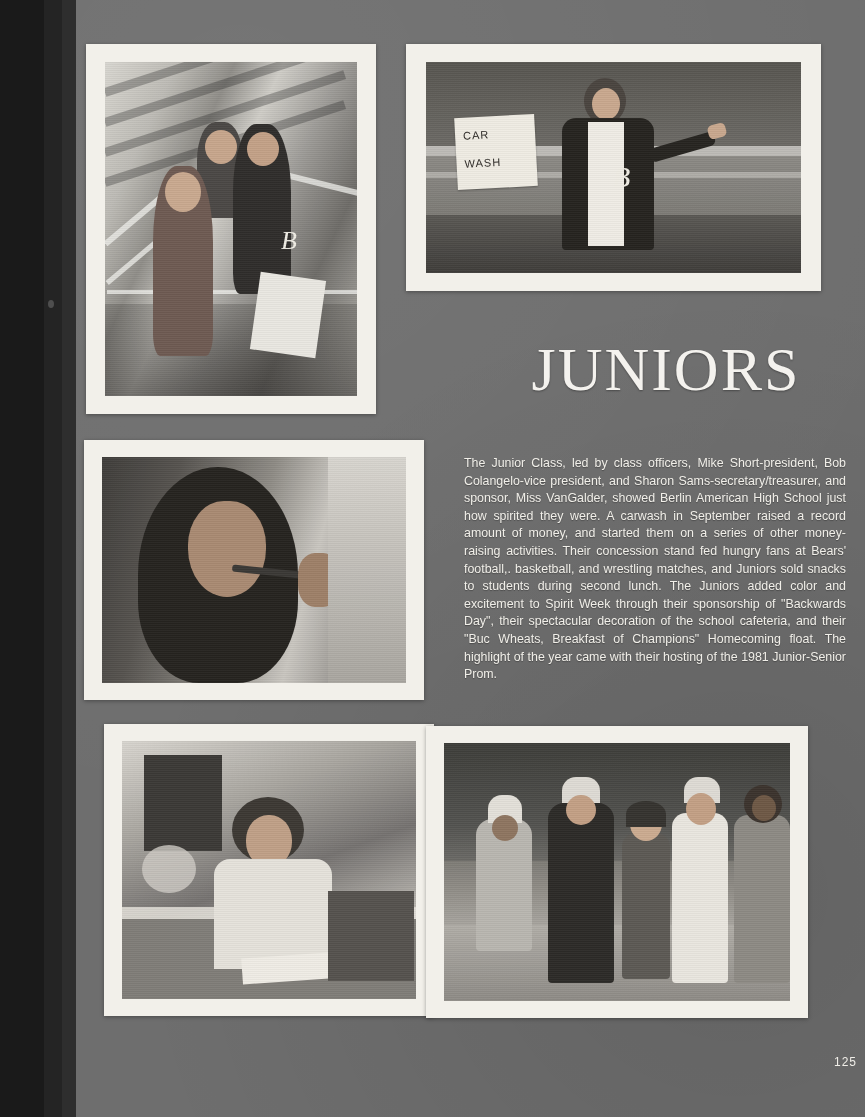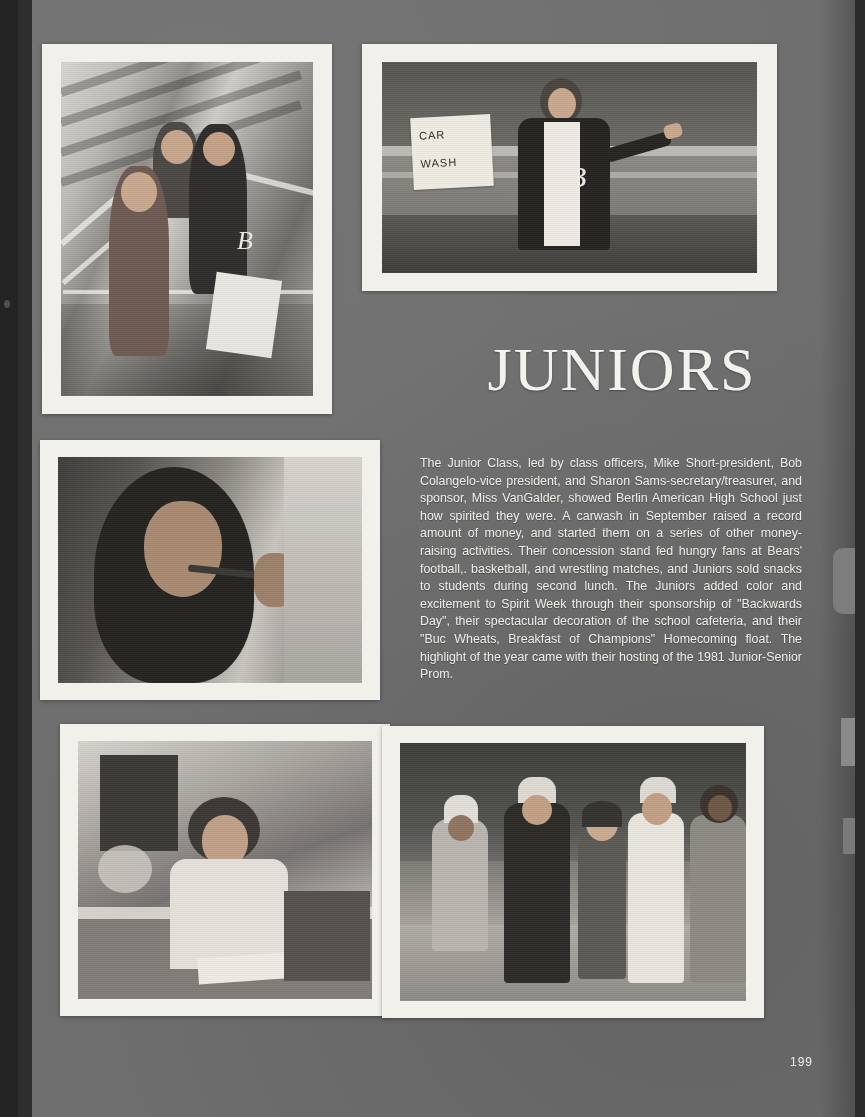--- a/index.html
+++ b/index.html
@@ -13,20 +13,21 @@
     position: relative;
     overflow: hidden;
     font-family: "Liberation Sans", sans-serif;
   }
 
   
   .scan {
     position: absolute;
     inset: 0;
     background: #fef9c3;
+    margin-left: 44px;
   }
   
   .gutter-left {
     position: absolute;
     left: 0; top: 0;
     width: 18px; height: 1117px;
     background: #242424;
   }
   .gutter-left-inner {
     position: absolute;
@@ -336,20 +337,20 @@
         <div style="position:absolute;left:240px;top:34px;width:36px;height:26px;background:#dedbd4;border-radius:14px 14px 0 0;"></div>
         <div style="position:absolute;left:242px;top:50px;width:30px;height:32px;border-radius:50%;background:#c3a085;"></div>
 
         <div style="position:absolute;left:290px;top:72px;width:56px;height:168px;background:#8d8a84;border-radius:14px 14px 4px 4px;"></div>
         <div style="position:absolute;left:300px;top:42px;width:38px;height:38px;border-radius:50%;background:#3b332d;"></div>
         <div style="position:absolute;left:308px;top:52px;width:24px;height:26px;border-radius:50%;background:#6e5845;"></div>
         <div class="grain"></div>
       </div>
     </div>
 
-    <div class="page-number">199</div>
+    <div class="page-number">125</div>
 
     <div class="page-edge"></div>
     <div class="edge-notch n1"></div>
     <div class="edge-notch n2"></div>
     <div class="edge-notch n3"></div>
   </div>
 </div>
 
 </body></html>

